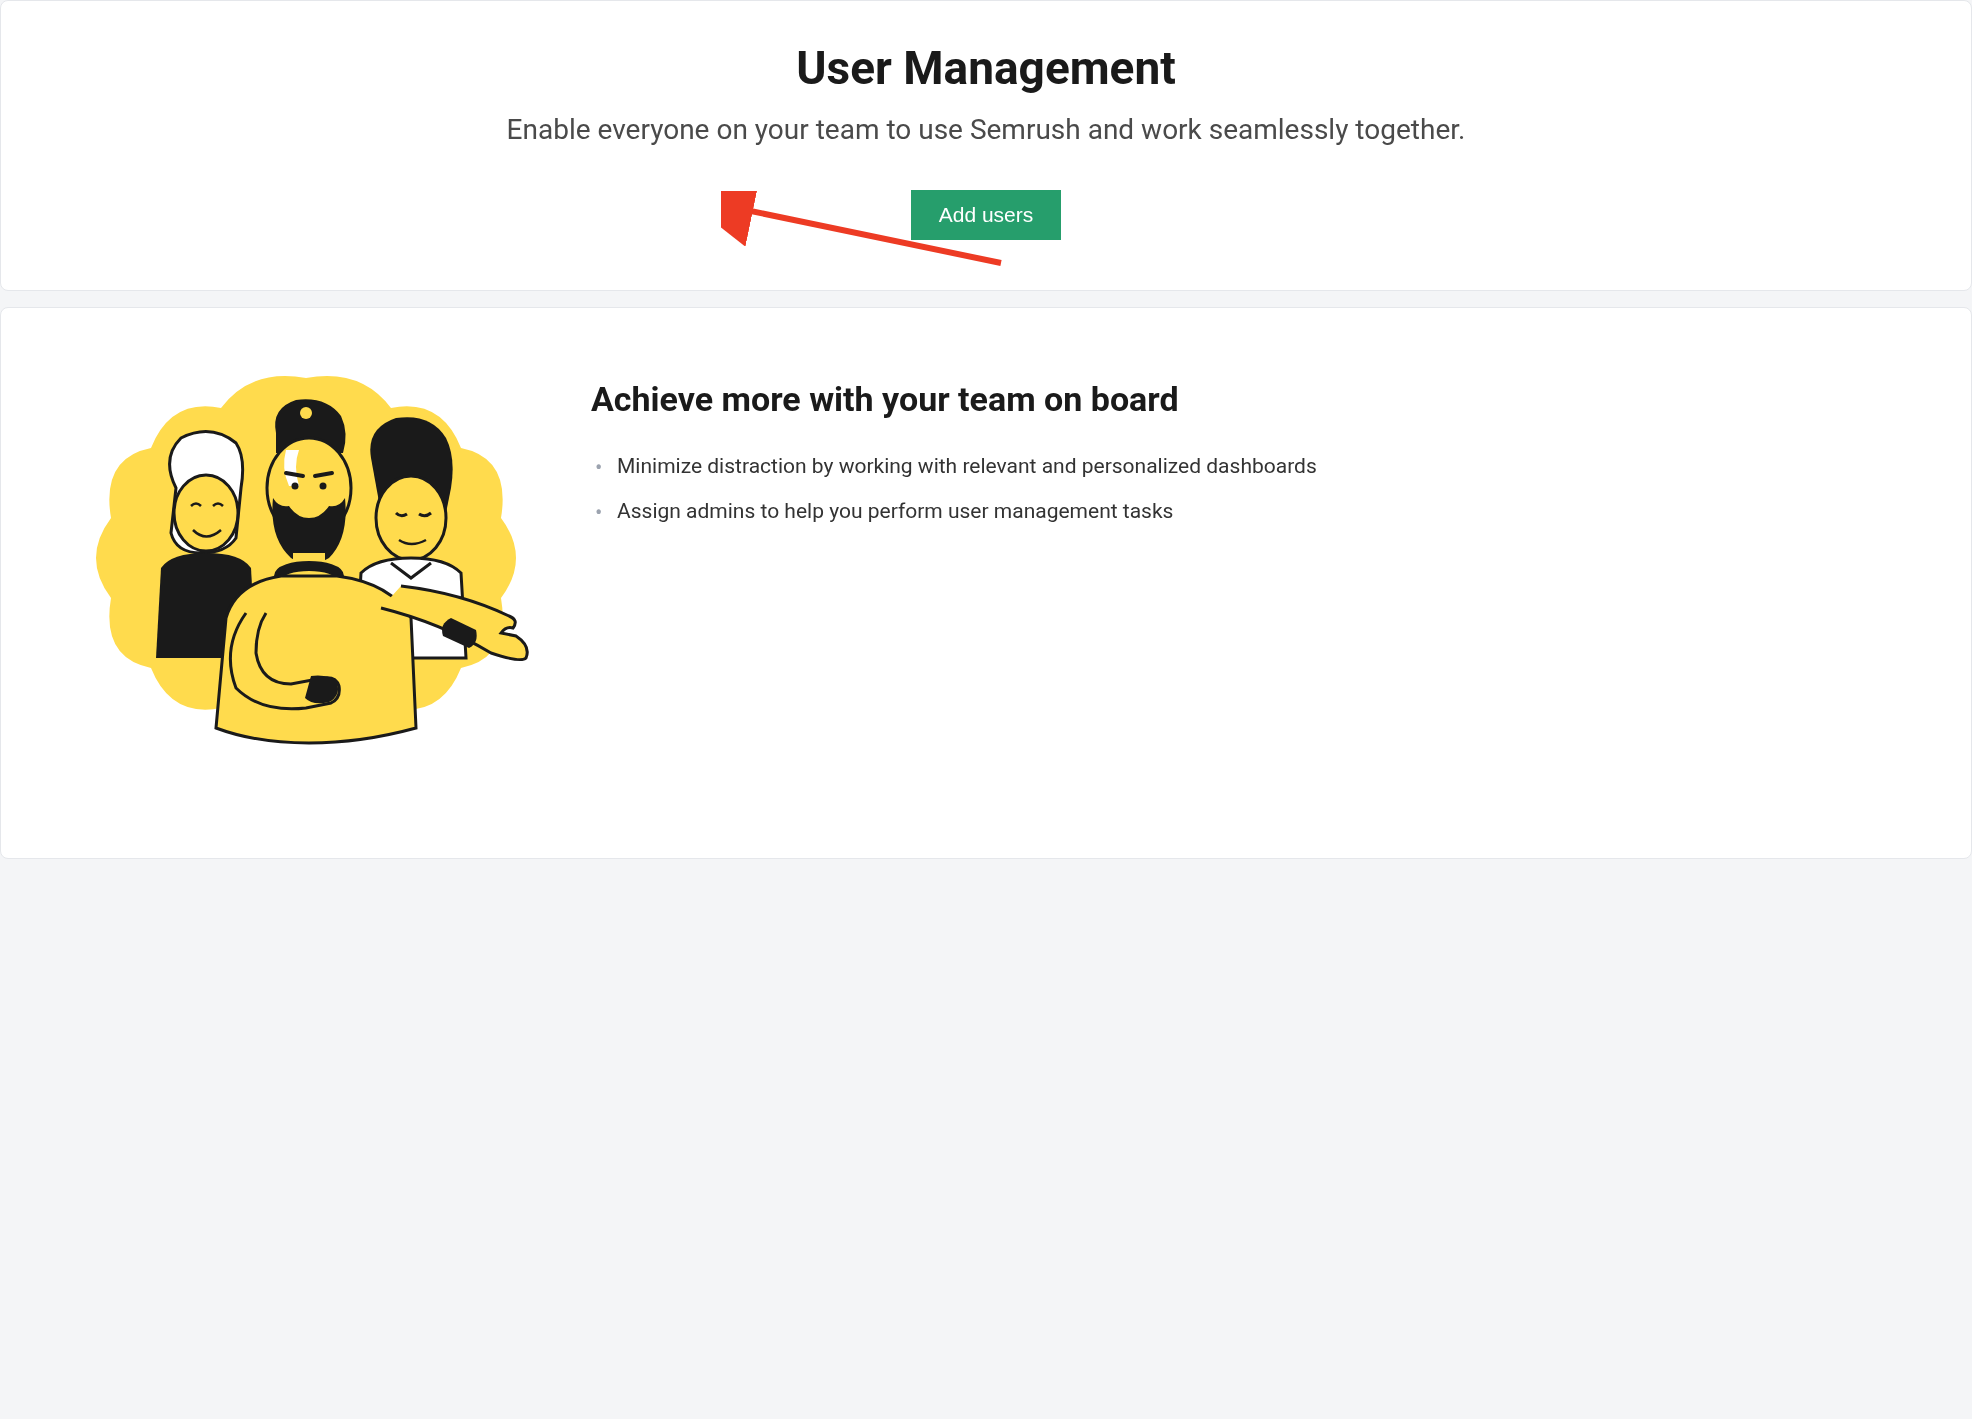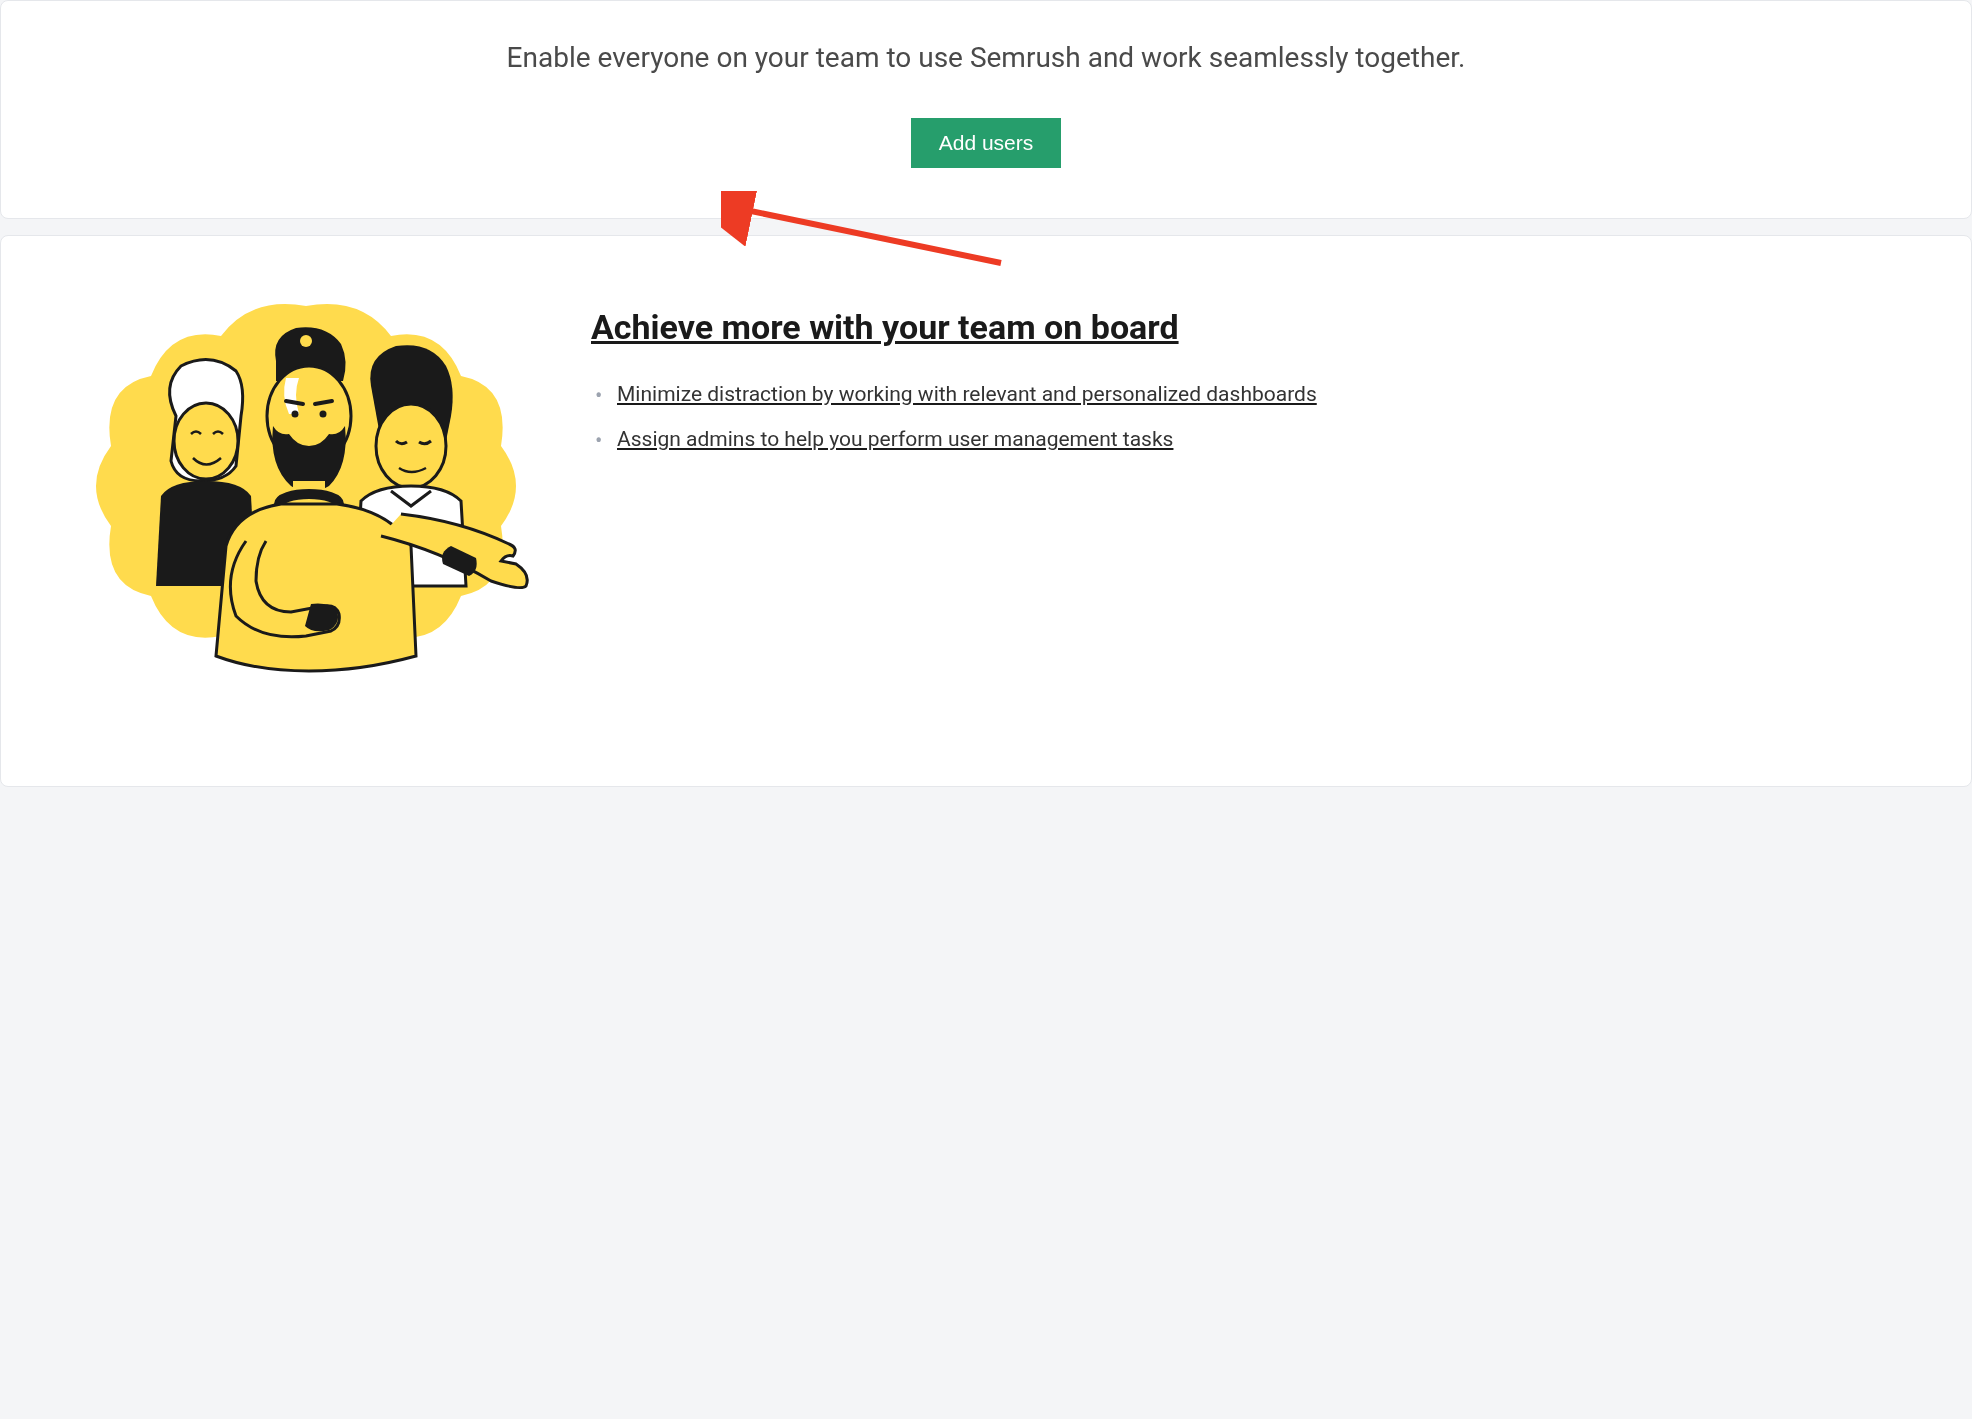--- a/index.html
+++ b/index.html
@@ -76,21 +76,20 @@
       flex: 0 0 450px;
       height: 400px;
       display: flex;
       align-items: center;
       justify-content: center;
     }
     
     .info-content {
       flex: 1;
       padding-top: 20px;
-      text-decoration: underline;
     }
     
     .info-heading {
       font-size: 34px;
       font-weight: 700;
       color: #1a1a1a;
       margin-bottom: 30px;
       line-height: 1.25;
     }
     
@@ -113,20 +112,21 @@
       left: 4px;
       color: #9ca3af;
       font-size: 22px;
     }
   </style>
 </head>
 <body>
 
 <div class="container">
   <div class="card header-card">
+    <h1 class="page-title">User Management</h1>
     <p class="page-subtitle">Enable everyone on your team to use Semrush and work seamlessly together.</p>
     <button class="add-users-btn">Add users</button>
     
     <svg class="arrow-annotation" viewBox="0 0 300 80">
       <defs>
         <marker id="arrowhead" markerWidth="12" markerHeight="12" refX="2" refY="6" orient="auto">
           <polygon points="0 0, 12 6, 0 12" fill="#ed3b24"></polygon>
         </marker>
       </defs>
       <line x1="280" y1="72" x2="20" y2="18" stroke="#ed3b24" stroke-width="6" marker-end="url(#arrowhead)"></line>

